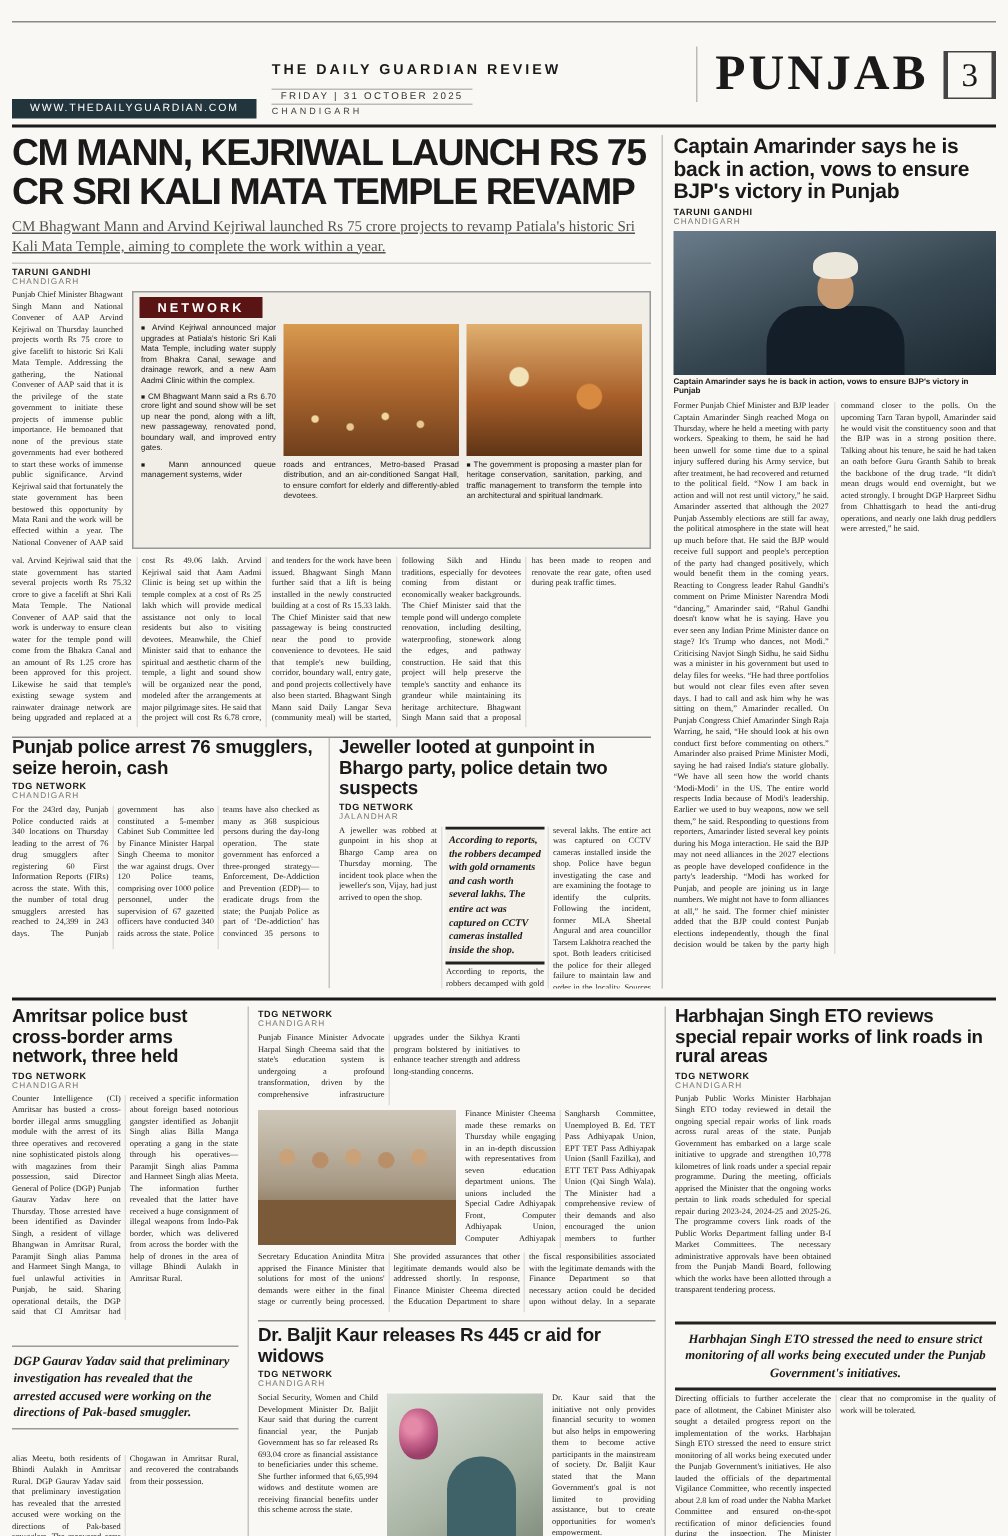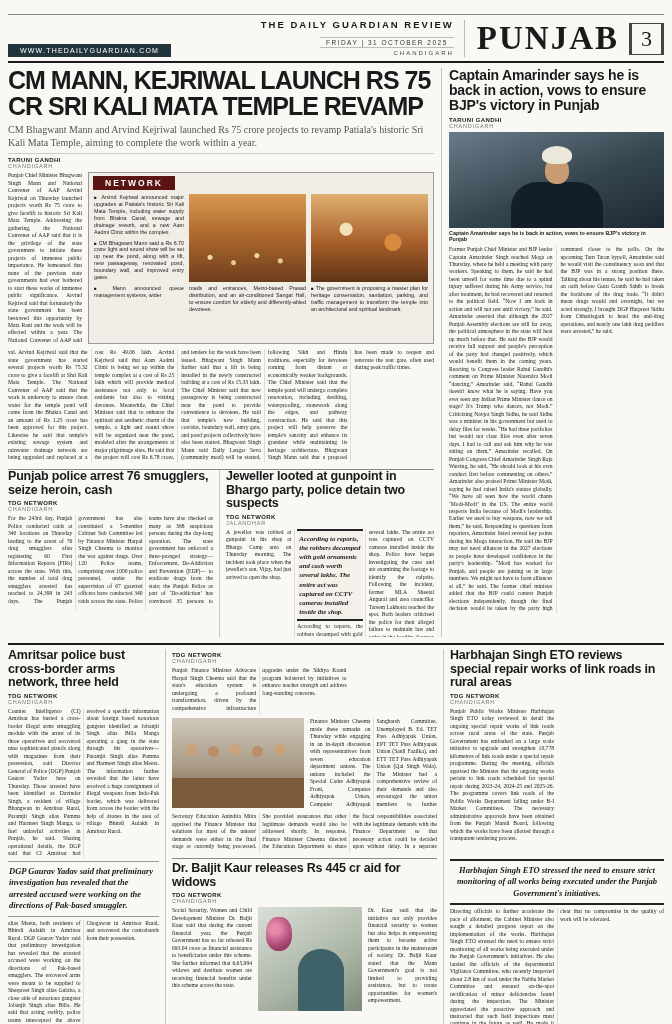--- a/index.html
+++ b/index.html
@@ -3,42 +3,42 @@
 <meta charset="utf-8">
 <style>
   * { margin:0; padding:0; box-sizing:border-box; }
   html,body { width:672px; }
   body { background:#dedcd6; font-family:"Liberation Serif", serif; color:#1a1a1a; }
   .page { width:672px; height:1024px; background:#faf8f4; padding:14px 8px 6px; overflow:hidden; position:relative; }
 
   
   .masthead { border-top:1px solid #8a8a8a; border-bottom:2px solid #1a1a1a; padding:5px 0 4px; display:flex; align-items:center; gap:10px; }
   .url-bar { background:#22343c; color:#fff; font-family:"Liberation Sans", sans-serif; font-size:7px; letter-spacing:1.2px; padding:3px 12px; white-space:nowrap; align-self:flex-end; }
-  .mast-center { flex:1; text-align:right; line-height:1.15; }
+  .mast-center { flex:1; text-align:left; line-height:1.15;margin-top:22px; }
   .paper-name { font-family:"Liberation Sans", sans-serif; font-weight:bold; font-size:9.5px; letter-spacing:2px; }
   .date-line { font-family:"Liberation Sans", sans-serif; font-size:6.5px; letter-spacing:1.5px; color:#333; margin-top:2px; border-top:1px solid #bbb; border-bottom:1px solid #bbb; display:inline-block; padding:1px 6px; }
   .mast-city { font-family:"Liberation Sans", sans-serif; font-size:6px; letter-spacing:2px; color:#444; margin-top:1px; }
   .mast-right { display:flex; align-items:center; gap:10px; border-left:1px solid #bbb; padding-left:12px; }
   .section-title { font-family:"Liberation Serif", serif; font-size:33px; letter-spacing:2px; font-weight:bold; }
   .page-num { border:1px solid #444; border-left-width:3px; border-right-width:3px; font-size:22px; padding:2px 9px; font-family:"Liberation Serif", serif; }
 
   
   .byline { font-family:"Liberation Sans", sans-serif; font-weight:bold; font-size:6px; letter-spacing:.4px; margin-top:3px; }
   .dateline { font-family:"Liberation Sans", sans-serif; font-size:5.5px; color:#777; letter-spacing:.8px; margin-bottom:3px; }
   .bodytext { font-size:5.6px; line-height:1.34; text-align:justify; overflow:hidden; column-fill:auto; }
   .bodytext::first-letter {}
   h2 { font-family:"Liberation Sans", sans-serif; font-weight:bold; letter-spacing:-.2px; line-height:1.08; }
 
   
   .top-band { display:flex; margin-top:5px; }
   .lead-stack { width:434px; padding-right:7px; border-right:1px solid #c4c4c4; }
   .amarinder { flex:1; padding-left:7px; }
 
   .lead-headline { font-family:"Liberation Sans", sans-serif; font-weight:800; font-size:25px; line-height:1.03; letter-spacing:-1px; }
-  .lead-deck { font-size:10px; line-height:1.28; color:#555; margin-top:4px; border-bottom:1px solid #ccc; padding-bottom:4px; }
+  .lead-deck { font-size:10px; line-height:1.28; color:#555; margin-top:4px; border-bottom:1px solid #ccc; padding-bottom:4px;text-decoration:underline; }
 
   .lead-first-row { display:flex; gap:6px; height:172px; margin-top:2px; }
   .first-col { width:74px; overflow:hidden; }
 
   .revamp-box { flex:1; border:1px solid #999; background:#f1eee7; display:flex; flex-direction:column; }
   .revamp-label { align-self:flex-start; background:#5a1414; color:#fff; font-family:"Liberation Sans", sans-serif; font-weight:bold; font-size:8.5px; letter-spacing:2px; padding:2px 12px; margin:3px 0 0 4px; }
   .revamp-grid { flex:1; display:grid; grid-template-columns:90px 1fr 1fr; gap:5px; padding:4px 5px 5px; overflow:hidden; }
   .rv-cell { font-family:"Liberation Sans", sans-serif; font-size:5.3px; line-height:1.3; text-align:justify; }
   .rv-bullet { margin-bottom:4px; }
   .rv-bullet::before { content:"■ "; font-size:4.5px; }
@@ -76,21 +76,21 @@
   .quote-box { break-inside:avoid; border-top:2px solid #222; border-bottom:2px solid #222; background:#f4f1ea; font-style:italic; font-weight:bold; font-size:6.8px; line-height:1.35; padding:3px 2px; margin:2px 0; text-align:left; }
 
   
   .bottom-band { display:flex; border-top:2px solid #1a1a1a; margin-top:6px; padding-top:4px; height:410px; overflow:hidden; }
   .col-amritsar { width:158px; padding-right:6px; border-right:1px solid #c4c4c4; }
   .col-center { flex:1; padding:0 6px; border-right:1px solid #c4c4c4; }
   .col-roads { width:220px; padding-left:6px; }
   .col-amritsar h2, .col-roads h2 { font-size:12.5px; }
   .amr-body1 { height:150px; column-count:2; column-gap:6px; column-rule:1px solid #ddd; margin-top:2px; }
   .amr-body2 { height:122px; column-count:2; column-gap:6px; column-rule:1px solid #ddd; margin-top:3px; }
-  .italic-quote { font-style:italic; font-weight:bold; font-size:8.5px; line-height:1.35; border-top:1px solid #999; border-bottom:1px solid #999; padding:4px 1px; margin:3px 0; }
+  .italic-quote { font-style:italic; font-weight:bold; font-size:8.5px; line-height:1.35; border-top:1px solid #999; border-bottom:1px solid #999; padding:4px 1px; margin:17px 0; }
 
   .education h2 { font-size:14.5px; }
   .edu-body1 { height:48px; column-count:3; column-gap:6px; column-rule:1px solid #ddd; margin-top:2px; }
   .edu-row { display:flex; gap:6px; height:92px; margin-top:3px; }
   .photo-education { width:132px; height:90px; background:linear-gradient(180deg,#cfc8ba 0%, #a89a85 55%, #6e5236 100%); }
   .photo-education::before { content:""; position:absolute; top:26px; left:14px; width:11px; height:11px; border-radius:50%; background:#caa27a;
       box-shadow:22px 2px 0 #b88f68, 44px 0 0 #caa27a, 66px 2px 0 #b88f68, 88px 0 0 #caa27a; }
   .photo-education::after { content:""; position:absolute; bottom:0; left:0; width:100%; height:30px; background:#7a5a38; }
   .edu-body2 { flex:1; height:92px; column-count:2; column-gap:6px; column-rule:1px solid #ddd; }
   .edu-body3 { height:40px; column-count:3; column-gap:6px; column-rule:1px solid #ddd; margin-top:3px; }

